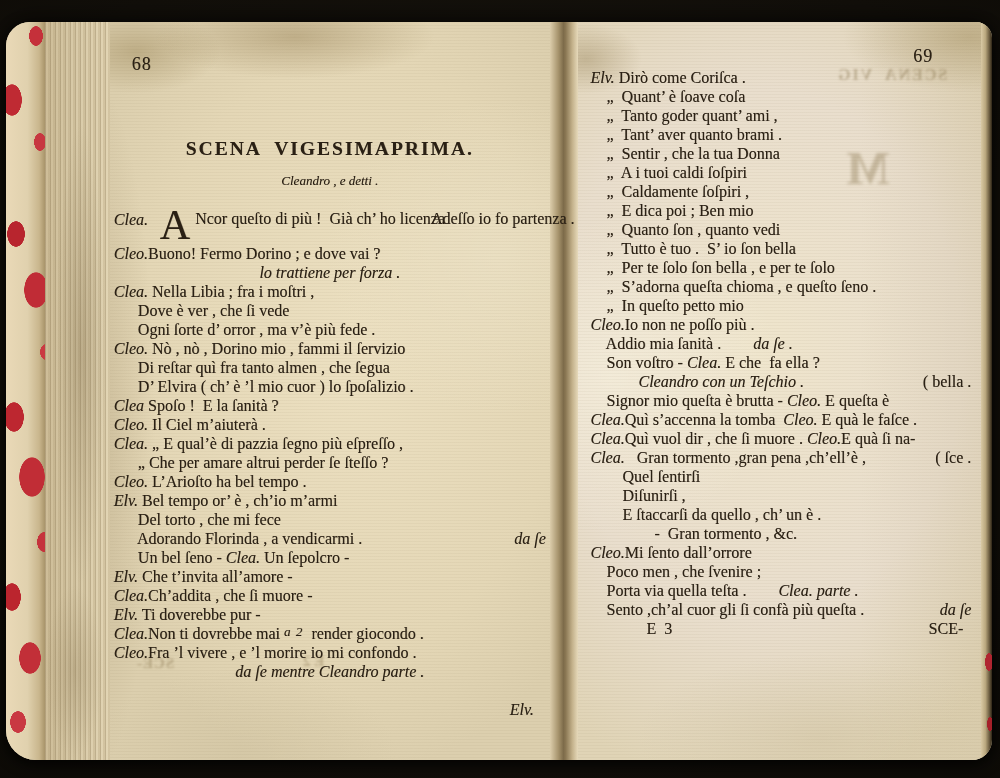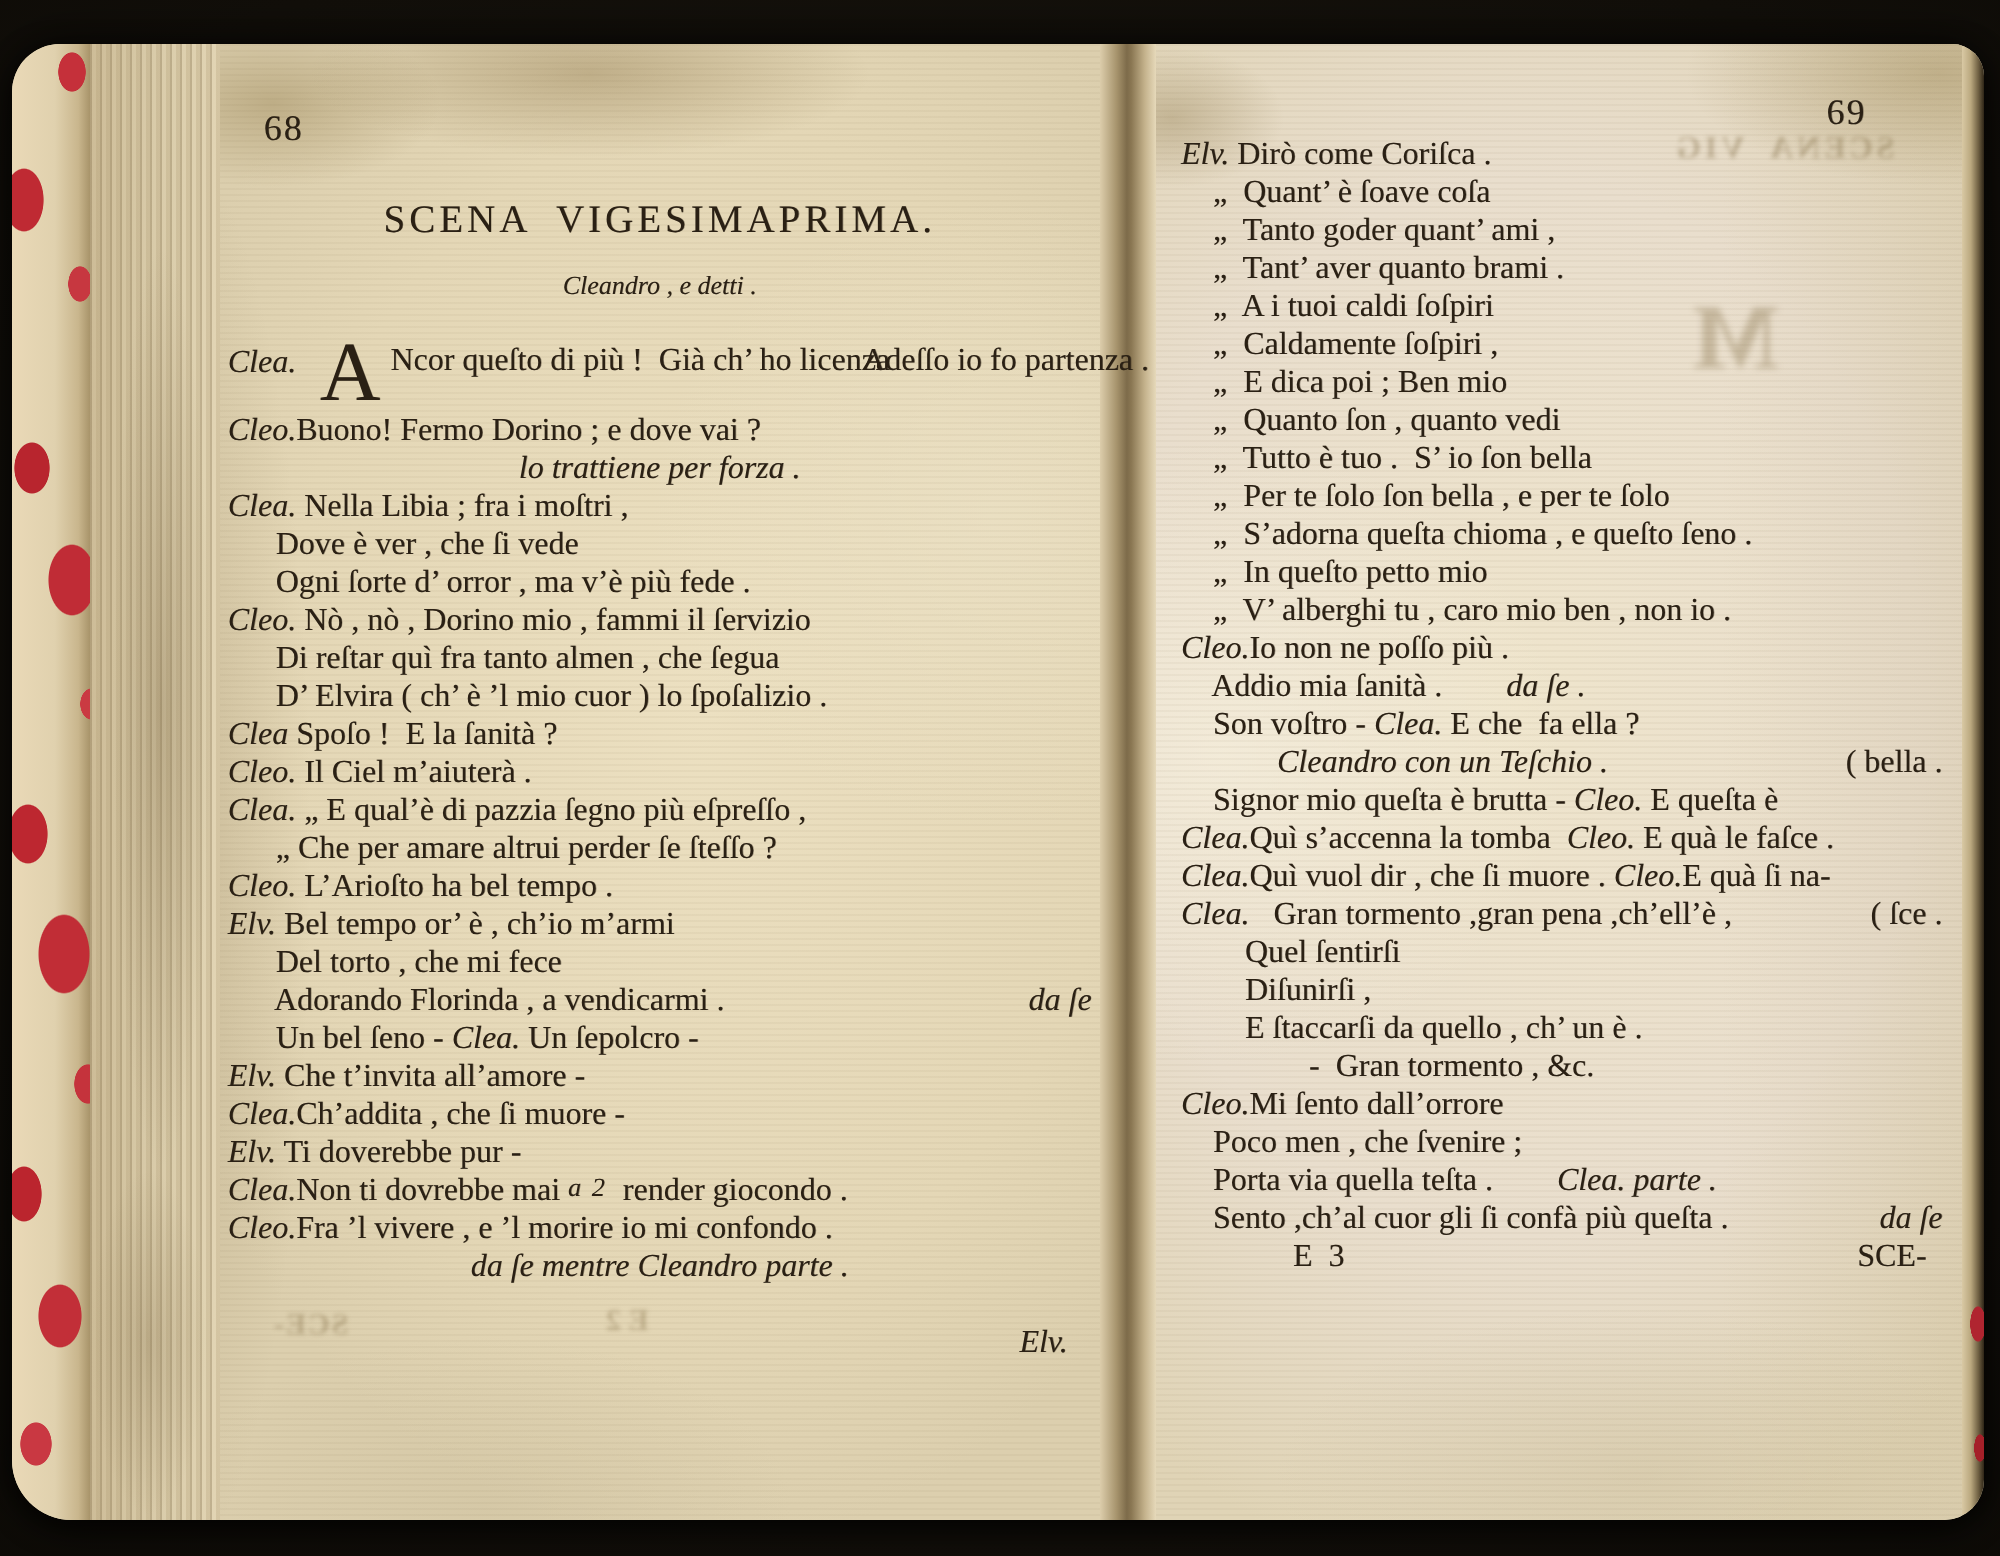--- a/index.html
+++ b/index.html
@@ -86,21 +86,21 @@
       radial-gradient(ellipse 4px 9px at 8px 640px, #b02530 95%, transparent),
       radial-gradient(ellipse 3px 7px at 9px 702px, #a52029 95%, transparent),
       linear-gradient(90deg, #d9c9a4 0%, #baa87f 40%, #6e5f42 75%, #2e2517 100%);
   }
 
   
   .pageno { position:absolute; font-size:18px; letter-spacing:1px; }
   .pn-left { top:32px; left:22px; }
   .pn-right { top:24px; right:48px; }
   .heading {
-    margin-top:78px; text-align:center; font-size:19.5px; font-weight:normal;
+    margin-top:116px; text-align:center; font-size:19.5px; font-weight:bold;
     letter-spacing:2px; white-space:pre;
   }
   .subheading { margin-top:13px; text-align:center; font-style:italic; font-size:13px; }
   .opening { display:flex; align-items:flex-start; margin:20px 0 0 4px; font-size:16px; }
   .op-sp { font-style:italic; width:46px; flex:none; padding-top:2px; }
   .dropcap { font-size:42px; line-height:34px; margin:-1px 5px 0 0; flex:none; }
   .op-lines { display:flex; flex-direction:row; }
   .op1,.op2 { white-space:pre; line-height:19px; }
   .op2 { margin-left:-14px; }
   .lines { margin-top:2px; padding:0 4px 0 4px; font-size:16px; }
@@ -180,29 +180,29 @@
 
     <div class="page right">
       <div class="ghost g-r1">SCENA  VIG</div>
       <div class="ghost g-r2">M</div>
       <div class="pageno pn-right">69</div>
       <div class="lines rlines">
           <div class="tline"><span class="seg it">Elv.</span><span class="seg rm"> Dirò come Coriſca .</span></div>
           <div class="tline"><span class="seg rm">    „  Quant’ è ſoave coſa</span></div>
           <div class="tline"><span class="seg rm">    „  Tanto goder quant’ ami ,</span></div>
           <div class="tline"><span class="seg rm">    „  Tant’ aver quanto brami .</span></div>
+          <div class="tline"><span class="seg rm">    „  Sentir , che la tua Donna</span></div>
           <div class="tline"><span class="seg rm">    „  A i tuoi caldi ſoſpiri</span></div>
           <div class="tline"><span class="seg rm">    „  Caldamente ſoſpiri ,</span></div>
           <div class="tline"><span class="seg rm">    „  E dica poi ; Ben mio</span></div>
           <div class="tline"><span class="seg rm">    „  Quanto ſon , quanto vedi</span></div>
           <div class="tline"><span class="seg rm">    „  Tutto è tuo .  S’ io ſon bella</span></div>
           <div class="tline"><span class="seg rm">    „  Per te ſolo ſon bella , e per te ſolo</span></div>
           <div class="tline"><span class="seg rm">    „  S’adorna queſta chioma , e queſto ſeno .</span></div>
           <div class="tline"><span class="seg rm">    „  In queſto petto mio</span></div>
-          <div class="tline"><span class="seg rm">    „  V’ alberghi tu , caro mio ben , non io .</span></div>
           <div class="tline"><span class="seg it">Cleo.</span><span class="seg rm">Io non ne poſſo più .</span></div>
           <div class="tline"><span class="seg rm">    Addio mia ſanità .        </span><span class="seg it">da ſe .</span></div>
           <div class="tline"><span class="seg rm">    Son voſtro - </span><span class="seg it">Clea.</span><span class="seg rm"> E che  fa ella ?</span></div>
           <div class="tline"><span class="seg rm">            </span><span class="seg it">Cleandro con un Teſchio .</span><span class="seg prm">( bella .</span></div>
           <div class="tline"><span class="seg rm">    Signor mio queſta è brutta - </span><span class="seg it">Cleo.</span><span class="seg rm"> E queſta è</span></div>
           <div class="tline"><span class="seg it">Clea.</span><span class="seg rm">Quì s’accenna la tomba  </span><span class="seg it">Cleo.</span><span class="seg rm"> E quà le faſce .</span></div>
           <div class="tline"><span class="seg it">Clea.</span><span class="seg rm">Quì vuol dir , che ſi muore . </span><span class="seg it">Cleo.</span><span class="seg rm">E quà ſi na-</span></div>
           <div class="tline"><span class="seg it">Clea.</span><span class="seg rm">   Gran tormento ,gran pena ,ch’ell’è ,</span><span class="seg prm">( ſce .</span></div>
           <div class="tline"><span class="seg rm">        Quel ſentirſi</span></div>
           <div class="tline"><span class="seg rm">        Diſunirſi ,</span></div>

